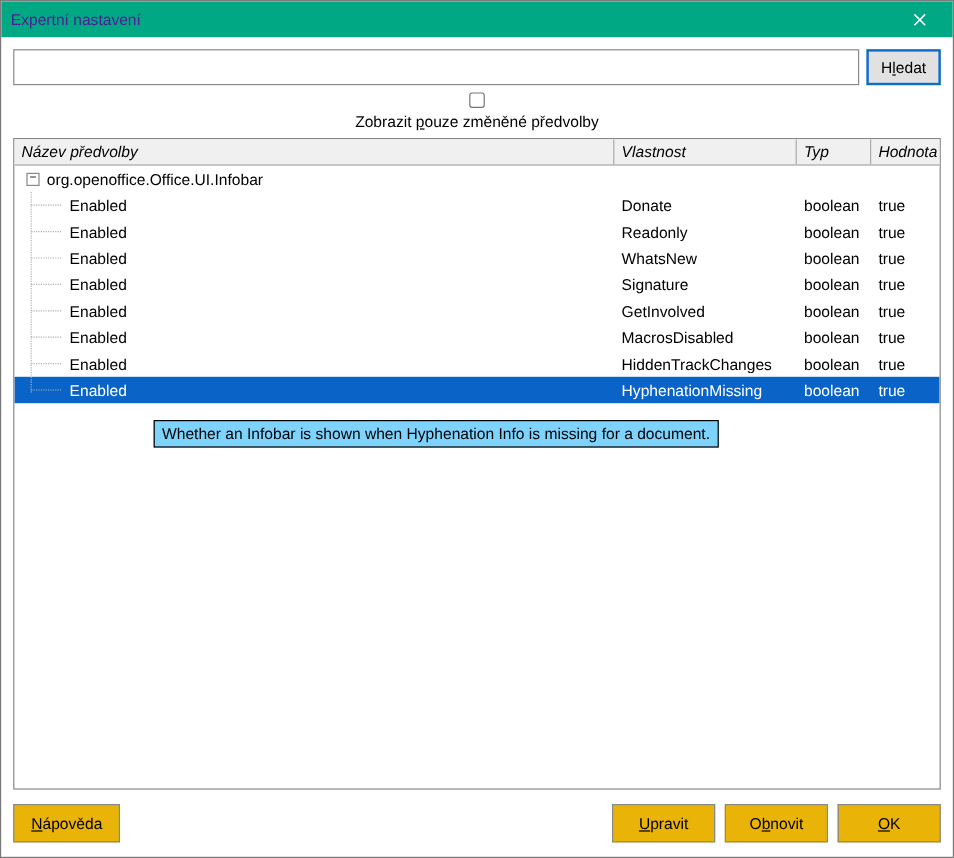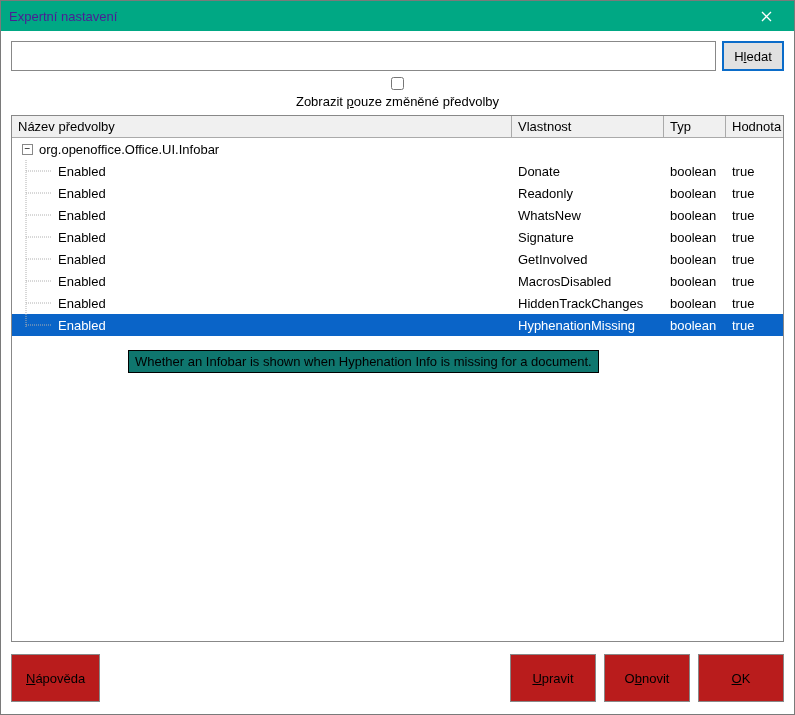--- a/index.html
+++ b/index.html
@@ -79,20 +79,21 @@
     overflow: hidden;
     position: relative;
     background: #fff;
   }
   .table-header {
     display: flex;
     background: #f0f0f0;
     border-bottom: 1px solid #aaa;
     height: 22px;
     align-items: stretch;
+    font-style: italic;
   }
   .th {
     border-right: 1px solid #aaa;
     padding: 2px 6px;
     font-size: 13px;
     display: flex;
     align-items: center;
     overflow: hidden;
     white-space: nowrap;
   }
@@ -130,42 +131,42 @@
     line-height: 1;
     margin-right: 4px;
     background: #fff;
     color: #000;
   }
   .group-label { padding-left: 2px; }
   .tooltip {
     position: absolute;
     left: 116px;
     top: 212px;
-    background: #0f766e;
+    background: #7dd3fc;
     border: 1px solid #000;
     padding: 3px 6px;
     font-size: 13px;
     white-space: nowrap;
     z-index: 10;
   }
   .button-bar {
     display: flex;
     justify-content: space-between;
     align-items: center;
     padding-top: 12px;
   }
   .button-bar-right {
     display: flex;
     gap: 8px;
   }
   .std-btn {
     min-width: 86px;
-    height: 48px;
+    height: 32px;
     border: 1px solid #888;
-    background: #b91c1c;
+    background: #eab308;
     font-family: inherit;
     font-size: 13px;
     padding: 0 14px;
     cursor: pointer;
   }
   .std-btn .ul { text-decoration: underline; }
   .svg-lines {
     position: absolute;
     left: 0;
     top: 0;

